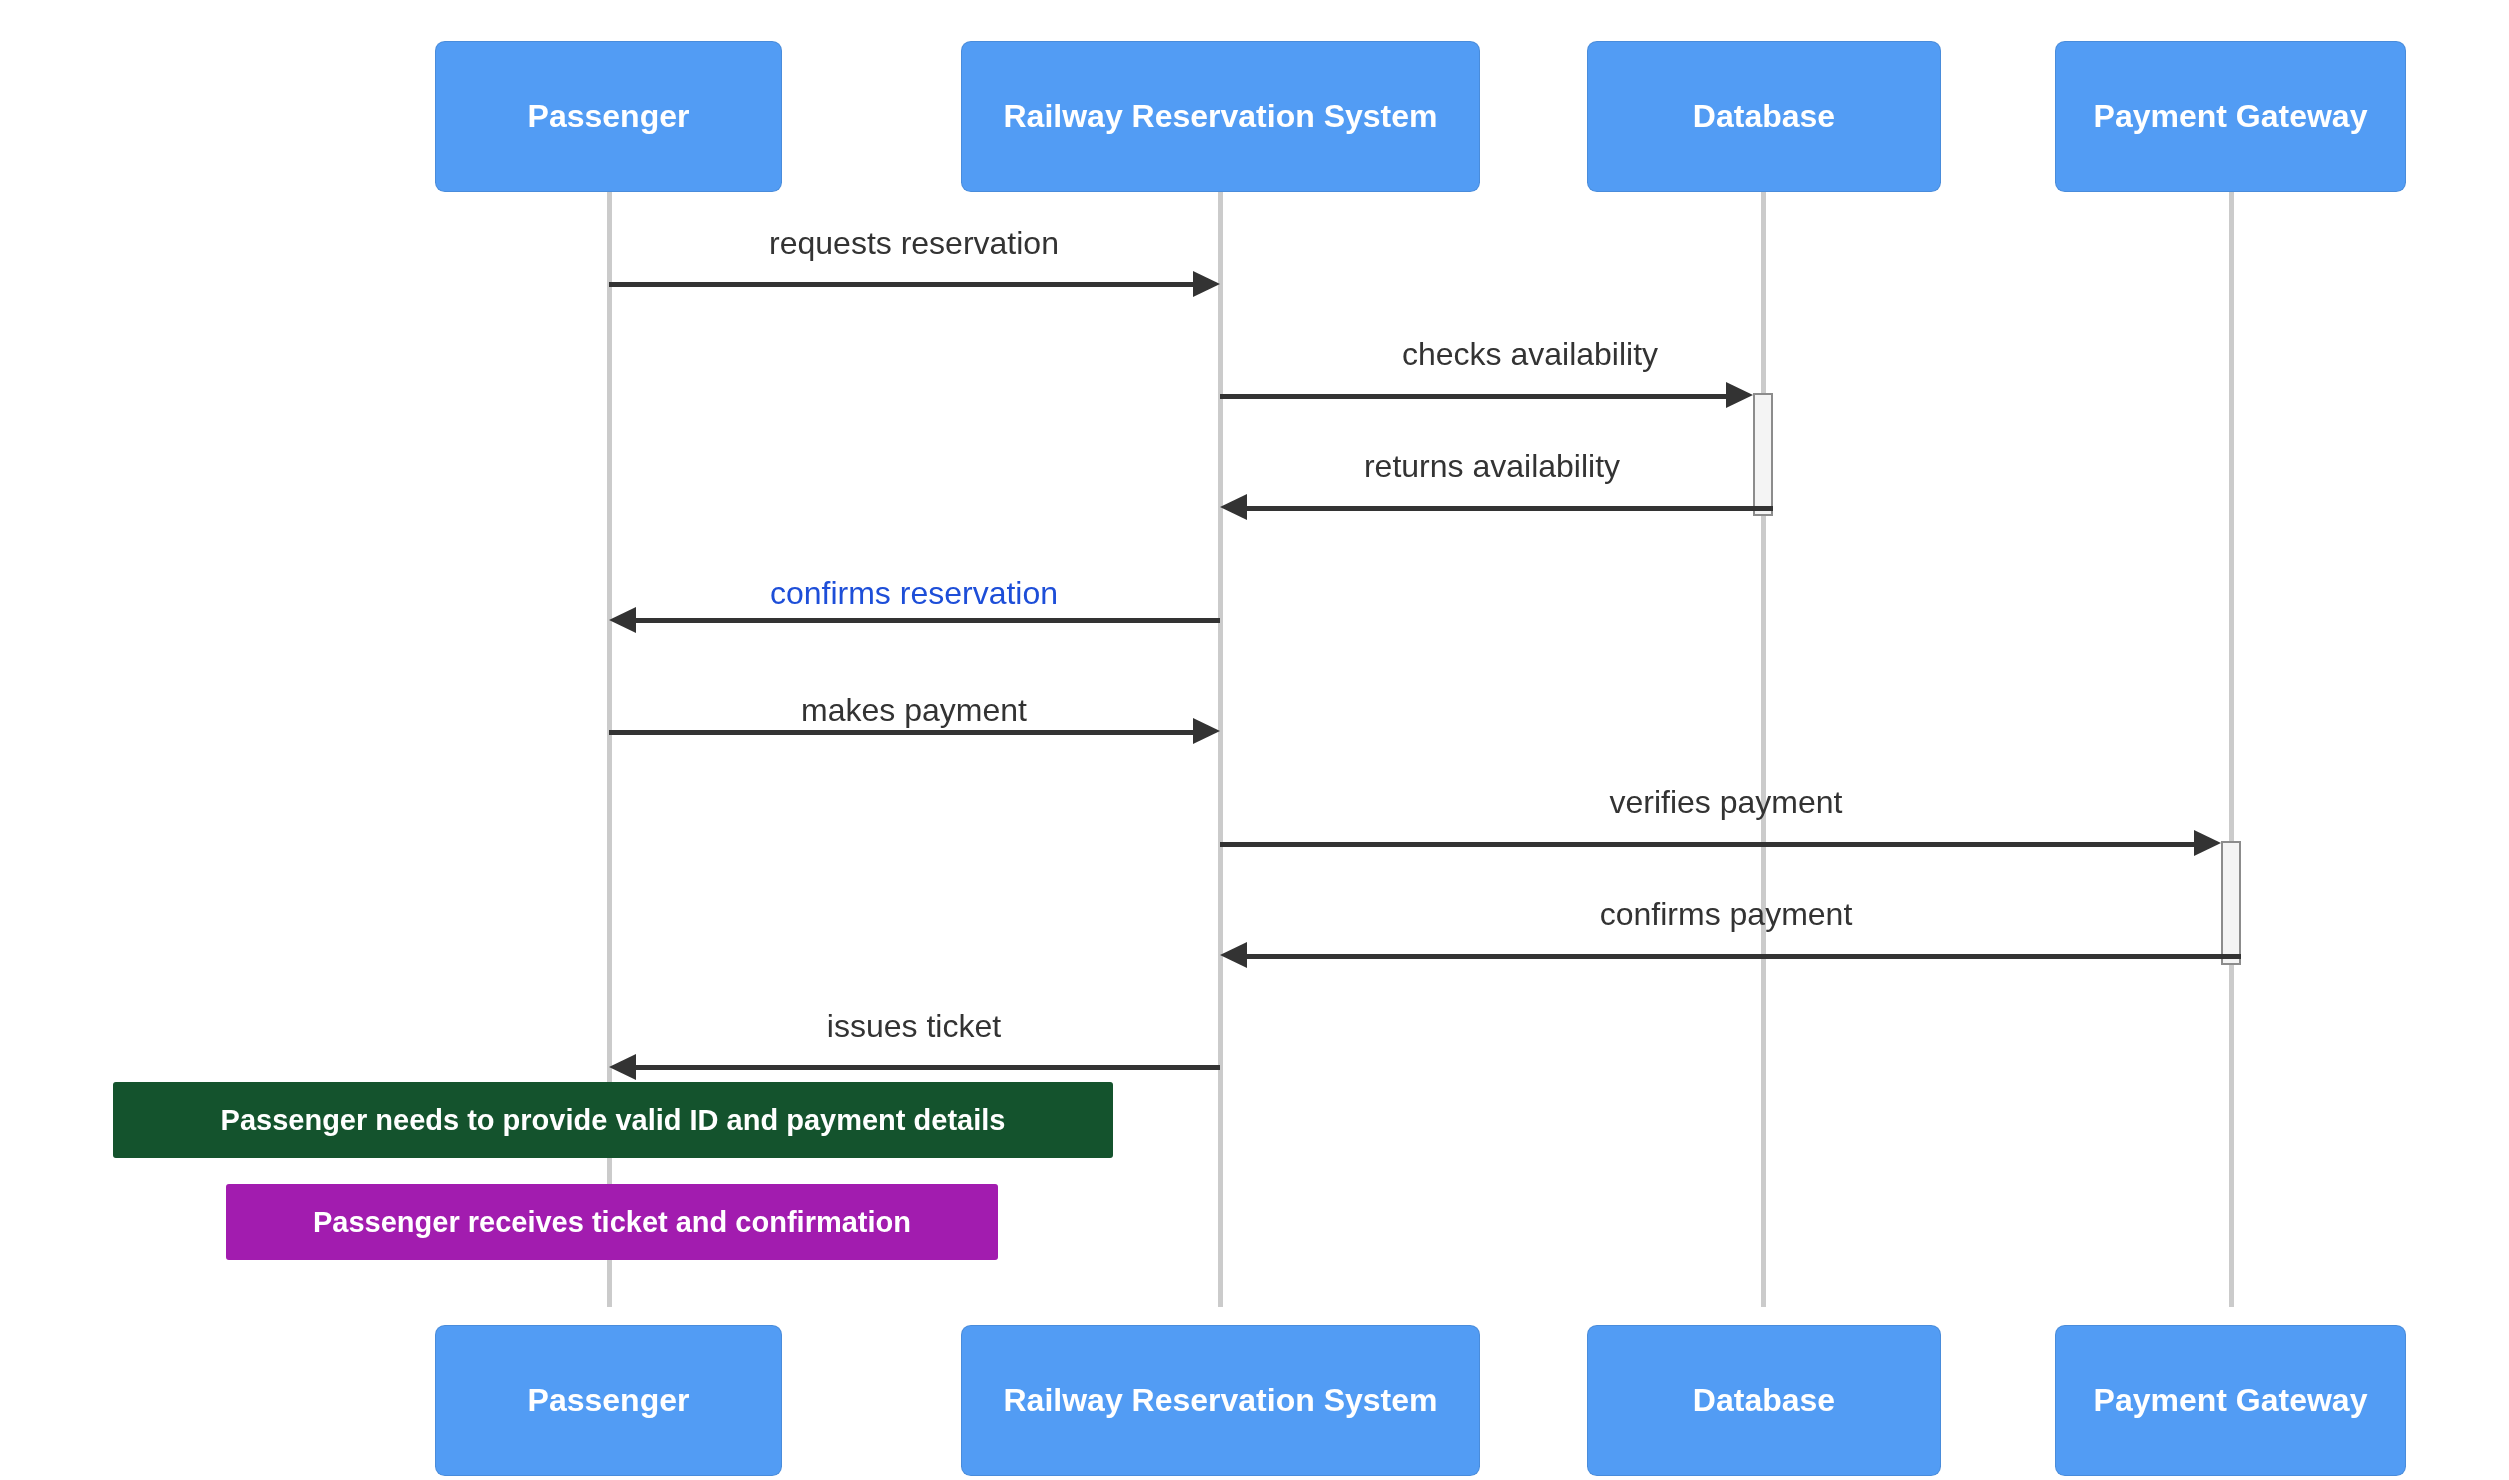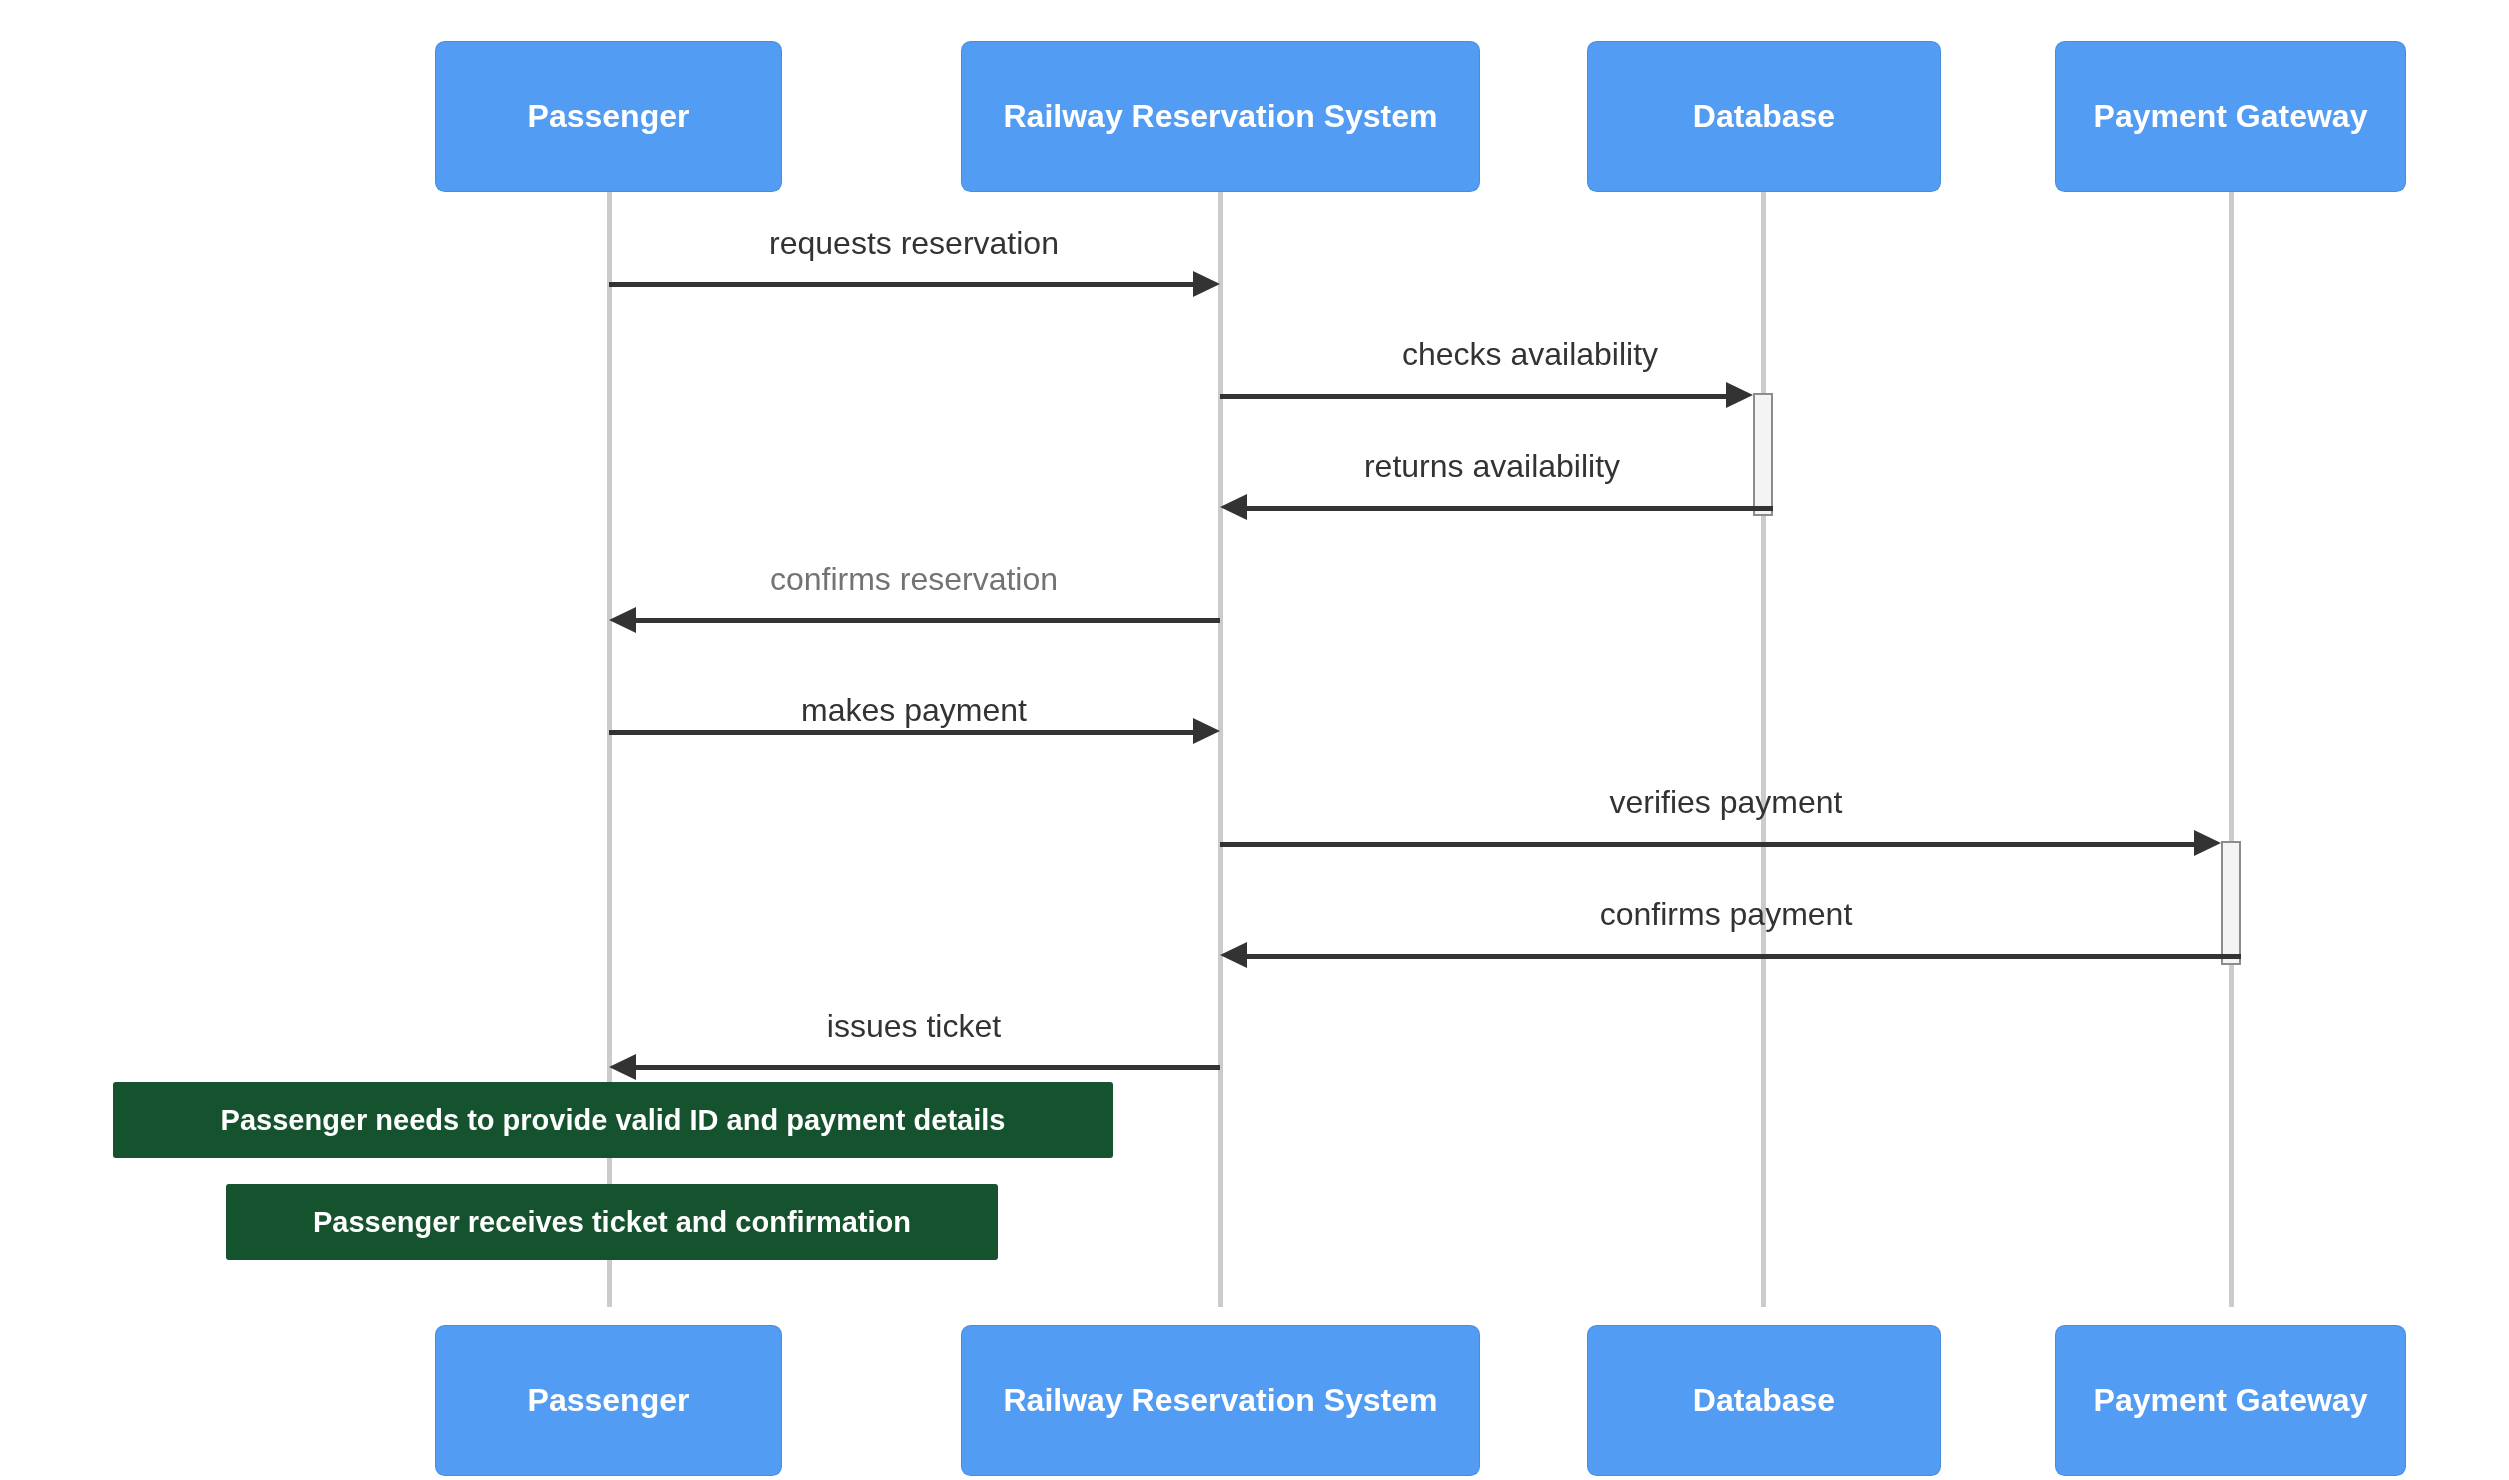--- a/index.html
+++ b/index.html
@@ -87,21 +87,21 @@
     <div class="arrowhead" style="left: 1193px; top: 271px; border-left: 27.4px solid rgb(51, 51, 51);"></div>
     <div class="msg-label" style="left: 914px; top: 222px; color: rgb(51, 51, 51);">requests reservation</div>
     <div class="msg-line" style="left: 1220px; top: 394px; width: 508px; background: rgb(51, 51, 51);"></div>
     <div class="arrowhead" style="left: 1726px; top: 382px; border-left: 27.4px solid rgb(51, 51, 51);"></div>
     <div class="msg-label" style="left: 1492px; top: 333px; color: rgb(51, 51, 51); margin-left: 38px;">checks availability</div>
     <div class="msg-line" style="left: 1246px; top: 506px; width: 527px; background: rgb(51, 51, 51);"></div>
     <div class="arrowhead" style="left: 1220px; top: 494px; border-right: 27.4px solid rgb(51, 51, 51);"></div>
     <div class="msg-label" style="left: 1492px; top: 445px; color: rgb(51, 51, 51);">returns availability</div>
     <div class="msg-line" style="left: 634px; top: 618px; width: 586px; background: rgb(51, 51, 51);"></div>
     <div class="arrowhead" style="left: 609px; top: 607px; border-right: 27.4px solid rgb(51, 51, 51);"></div>
-    <div class="msg-label" style="left: 914px; top: 558px; color: #737373;">confirms reservation</div>
+    <div class="msg-label" style="left: 914px; top: 572px; color: #1d4ed8;">confirms reservation</div>
     <div class="msg-line" style="left: 609px; top: 730px; width: 586px; background: rgb(51, 51, 51);"></div>
     <div class="arrowhead" style="left: 1193px; top: 718px; border-left: 27.4px solid rgb(51, 51, 51);"></div>
     <div class="msg-label" style="left: 914px; top: 689px; color: rgb(51, 51, 51);">makes payment</div>
     <div class="msg-line" style="left: 1220px; top: 842px; width: 975px; background: rgb(51, 51, 51);"></div>
     <div class="arrowhead" style="left: 2194px; top: 830px; border-left: 27.4px solid rgb(51, 51, 51);"></div>
     <div class="msg-label" style="left: 1726px; top: 781px; color: rgb(51, 51, 51);">verifies payment</div>
     <div class="msg-line" style="left: 1246px; top: 954px; width: 995px; background: rgb(51, 51, 51);"></div>
     <div class="arrowhead" style="left: 1220px; top: 942px; border-right: 27.4px solid rgb(51, 51, 51);"></div>
     <div class="msg-label" style="left: 1726px; top: 893px; color: rgb(51, 51, 51);">confirms payment</div>
     <div class="msg-line" style="left: 634px; top: 1065px; width: 586px; background: rgb(51, 51, 51);"></div>
@@ -109,15 +109,15 @@
     <div class="msg-label" style="left: 914px; top: 1005px; color: rgb(51, 51, 51);">issues ticket</div>
     <div class="actor" style="left: 435px; top: 20.6px; width: 347px; background: rgb(82, 156, 244); color: rgb(255, 255, 255);">Passenger</div>
     <div class="actor" style="left: 435px; top: 1305px; width: 347px; background: rgb(82, 156, 244); color: rgb(255, 255, 255);">Passenger</div>
     <div class="actor" style="left: 961px; top: 20.6px; width: 519px; background: rgb(82, 156, 244); color: rgb(255, 255, 255);">Railway Reservation System</div>
     <div class="actor" style="left: 961px; top: 1305px; width: 519px; background: rgb(82, 156, 244); color: rgb(255, 255, 255);">Railway Reservation System</div>
     <div class="actor" style="left: 1587px; top: 20.6px; width: 354px; background: rgb(82, 156, 244); color: rgb(255, 255, 255);">Database</div>
     <div class="actor" style="left: 1587px; top: 1305px; width: 354px; background: rgb(82, 156, 244); color: rgb(255, 255, 255);">Database</div>
     <div class="actor" style="left: 2055px; top: 20.6px; width: 351px; background: rgb(82, 156, 244); color: rgb(255, 255, 255);">Payment Gateway</div>
     <div class="actor" style="left: 2055px; top: 1305px; width: 351px; background: rgb(82, 156, 244); color: rgb(255, 255, 255);">Payment Gateway</div>
     <div class="note" style="left: 113px; top: 1082px; width: 1000px; height: 76px; background: #14532d; color: rgb(255, 255, 255);">Passenger needs to provide valid ID and payment details</div>
-    <div class="note" style="left: 226px; top: 1184px; width: 772px; height: 76px; background: #14532d; color: rgb(255, 255, 255);">Passenger receives ticket and confirmation</div>
+    <div class="note" style="left: 226px; top: 1184px; width: 772px; height: 76px; background: #a21caf; color: rgb(255, 255, 255);">Passenger receives ticket and confirmation</div>
   </div>
 
 
 </body></html>

